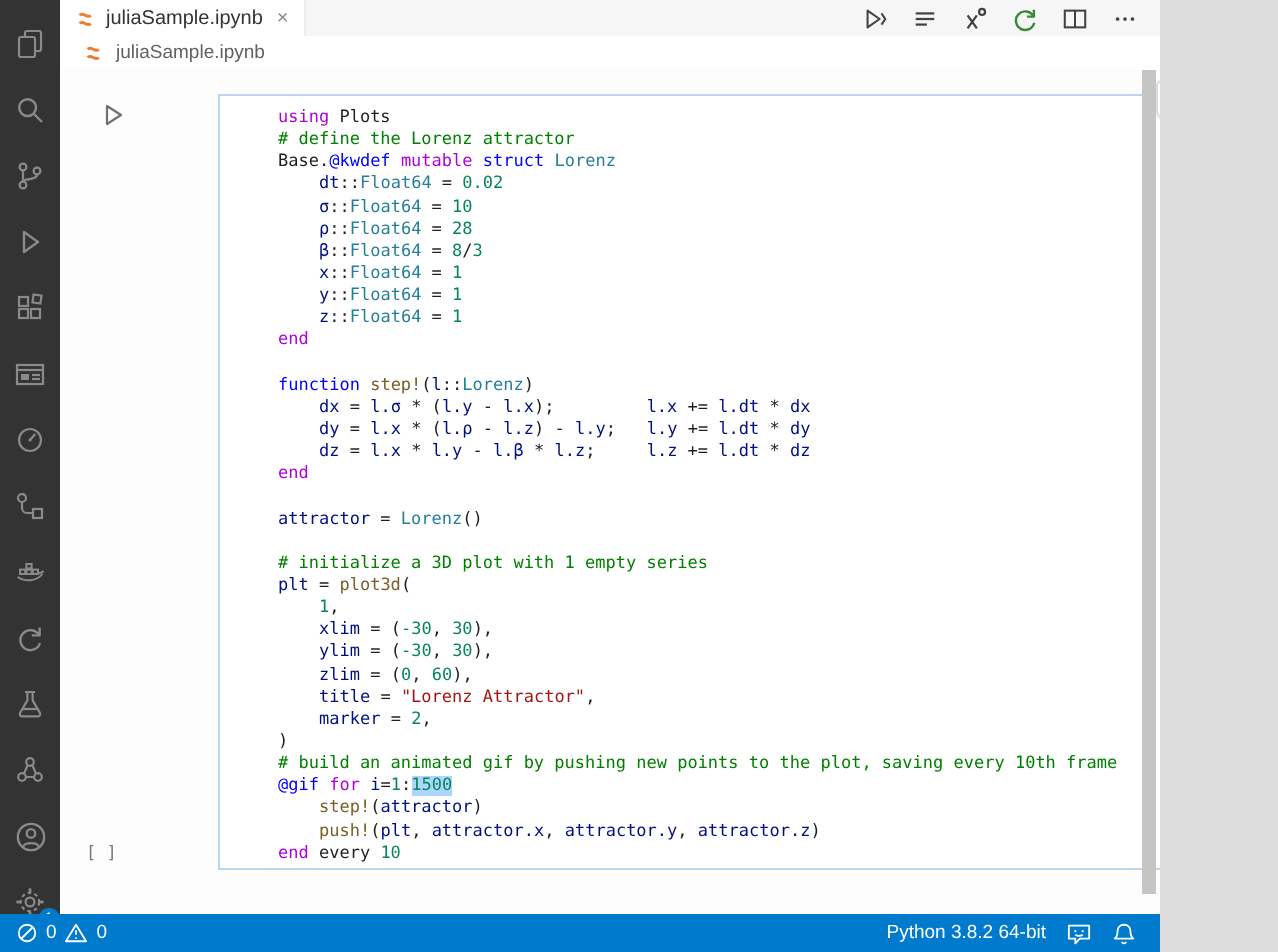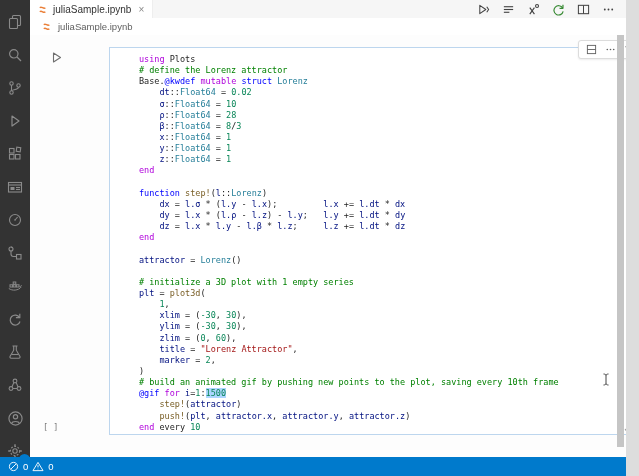--- a/index.html
+++ b/index.html
@@ -1,16 +1,16 @@
 <!DOCTYPE html>
 <html><head>
 <meta charset="utf-8">
 <style>
   html,body{margin:0;padding:0;background:#ddd;}
-  .window{position:relative;width:626px;height:476px;background:#a3a3a3;overflow:hidden;
+  .window{position:relative;width:580px;height:476px;background:#a3a3a3;overflow:hidden;
           font-family:"Liberation Sans",sans-serif;-webkit-font-smoothing:antialiased;}
   .content-row{position:absolute;top:0;left:0;right:0;height:457px;display:flex;}
 
   
   .activity-bar{width:30px;background:#333333;display:flex;flex-direction:column;align-items:center;
                 padding-top:10px;box-sizing:border-box;flex:none;}
   .ab-item{width:24px;height:24px;margin-bottom:9px;display:flex;align-items:center;justify-content:center;position:relative;flex:none;}
   .ab-spacer{flex:1;}
   .ab-badge{position:absolute;right:-3px;bottom:-2px;width:11px;height:11px;border-radius:50%;
             background:#007acc;color:#fff;font-size:7px;line-height:11px;text-align:center;}
@@ -292,15 +292,28 @@
           <line x1="3" y1="9" x2="9" y2="3"></line>
         </svg>
       <span>0</span>
       <svg width="12" height="11" viewBox="0 0 13 12" fill="none" stroke="#ffffff" stroke-width="1">
           <path d="M6.5 1.5 L12 10.5 H1 Z" stroke-linejoin="round"></path>
           <line x1="6.5" y1="4.5" x2="6.5" y2="7"></line>
           <circle cx="6.5" cy="8.8" r=".5" fill="#fff" stroke="none"></circle>
         </svg>
       <span>0</span>
     </div>
+    <div class="sb-right">
+      <span>Python 3.8.2 64-bit</span>
+      <svg width="13" height="12" viewBox="0 0 14 13" fill="none" stroke="#ffffff" stroke-width="1">
+          <path d="M1.5 2 h11 v7 h-5 l-2.5 2.5 v-2.5 h-3.5 Z" stroke-linejoin="round"></path>
+          <circle cx="5" cy="5" r=".6" fill="#fff" stroke="none"></circle>
+          <circle cx="9" cy="5" r=".6" fill="#fff" stroke="none"></circle>
+          <path d="M5 6.8 c1 1 3 1 4 0"></path>
+        </svg>
+      <svg width="12" height="12" viewBox="0 0 13 13" fill="none" stroke="#ffffff" stroke-width="1">
+          <path d="M6.5 1.5 c2.2 0 3.5 1.6 3.5 3.5 c0 2.5 .8 3.5 1.5 4 h-10 c.7 -.5 1.5 -1.5 1.5 -4 c0 -1.9 1.3 -3.5 3.5 -3.5 Z" stroke-linejoin="round"></path>
+          <path d="M5.3 10.8 a1.3 1.3 0 0 0 2.4 0"></path>
+        </svg>
+    </div>
   </div>
 
 </div>
 
 </body></html>

